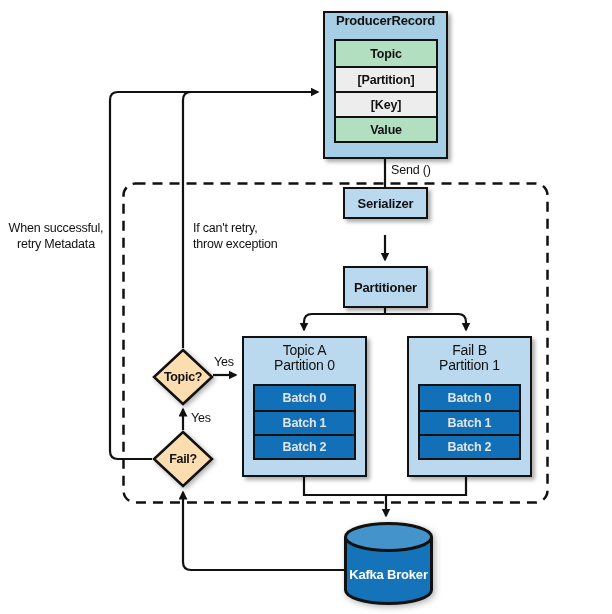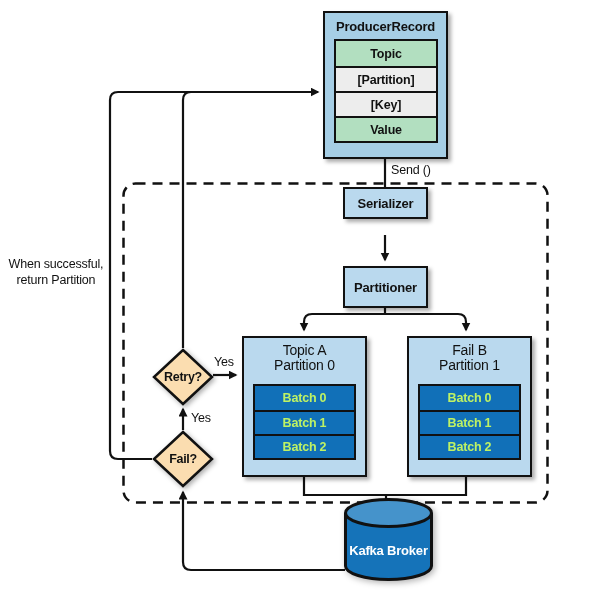--- a/index.html
+++ b/index.html
@@ -25,21 +25,21 @@
 
   .producer-box {
     position: absolute;
     left: 323px; top: 11px; width: 125px; height: 148px;
     background: #a6cee5;
     border: 2.5px solid #111;
     box-shadow: 2.5px 3px 4px rgba(0,0,0,.33);
   }
   .producer-title {
     display: block; text-align: center;
-    padding-top: 6px; font-size: 13px; font-weight: 700; letter-spacing: -0.2px;
+    font-size: 13px; font-weight: 700; letter-spacing: -0.2px;
   }
   .field-stack {
     position: absolute; left: 334px; top: 39px; width: 104px;
     border: 2px solid #111; background: #111;
   }
   .field-row {
     height: 25px; display: flex; align-items: center; justify-content: center;
     font-size: 12.5px; font-weight: 700; letter-spacing: -0.2px;
   }
   .field-row + .field-row { border-top: 2px solid #111; text-align: center; }
@@ -51,38 +51,38 @@
     background: #bad9ee; border: 2.5px solid #111;
     box-shadow: 2.5px 3px 4px rgba(0,0,0,.33);
     text-align: center;
   }
   .topic-title { padding-top: 5px; font-size: 14px; font-weight: 400; line-height: 15px; letter-spacing: -0.2px; }
   .batch-stack {
     position: absolute; top: 384px; width: 103px;
     border: 2px solid #111; background: #111;
   }
   .batch-row {
-    height: 24px; background: #1170b8; color: #bef264;
+    height: 24px; background: #1170b8; color: #e5e5e5;
     display: flex; align-items: center; justify-content: center;
     font-size: 12.5px; font-weight: 700; letter-spacing: -0.2px;
   }
   .batch-row + .batch-row { border-top: 2px solid #111; }
 
   .diamond { position: absolute; width: 62px; height: 58px; }
   .diamond svg { display: block; filter: drop-shadow(2px 2.5px 2.5px rgba(0,0,0,.33)); }
   .diamond .dlabel {
     position: absolute; left: 0; top: 0; width: 100%; height: 100%;
     display: flex; align-items: center; justify-content: center;
     font-size: 12.5px; font-weight: 700; letter-spacing: -0.3px;
   }
 
   .note { position: absolute; font-size: 12.5px; line-height: 16px; font-weight: 400; letter-spacing: -0.2px; }
   .flow-label { position: absolute; font-size: 12.5px; font-weight: 400; letter-spacing: -0.2px; }
 
-  .cylinder { position: absolute; left: 343px; top: 497px; width: 91px; height: 86px; }
+  .cylinder { position: absolute; left: 343px; top: 521px; width: 91px; height: 86px; }
   .cylinder svg { display: block; filter: drop-shadow(2px 2.5px 3px rgba(0,0,0,.3)); }
   .cyl-label {
     position: absolute; left: 0; top: 46px; width: 100%;
     text-align: center; color: #fff; font-size: 13px; font-weight: 700; letter-spacing: -0.2px;
   }
 </style>
 </head>
 <body>
 
 <div class="canvas">
@@ -154,36 +154,40 @@
   <div class="batch-stack" style="left:418px;">
     <div class="batch-row">Batch 0</div>
     <div class="batch-row">Batch 1</div>
     <div class="batch-row">Batch 2</div>
   </div>
 
   <div class="diamond" style="left:152px; top:348px;">
     <svg width="62" height="58" viewBox="0 0 62 58">
       <polygon points="31,2 60,29 31,56 2,29" fill="#fbddb0" stroke="#111" stroke-width="2.5"></polygon>
     </svg>
-    <span class="dlabel">Retry?</span>
+    <span class="dlabel">Topic?</span>
   </div>
 
   <div class="diamond" style="left:152px; top:430px;">
     <svg width="62" height="58" viewBox="0 0 62 58">
       <polygon points="31,2 60,29 31,56 2,29" fill="#fbddb0" stroke="#111" stroke-width="2.5"></polygon>
     </svg>
     <span class="dlabel">Fail?</span>
   </div>
 
   <span class="flow-label abs" style="left:214px; top:355px;">Yes</span>
   <span class="flow-label abs" style="left:191px; top:411px;">Yes</span>
 
-  <div class="note" style="left:4px; top:220px; width:104px; text-align:center;margin-top:36px;">
+  <div class="note" style="left:4px; top:220px; width:104px; text-align:center;">
     <div>When successful,</div>
-    <div>return Partition</div>
+    <div>retry Metadata</div>
+  </div>
+  <div class="note" style="left:193px; top:220px; width:120px; text-align:left;">
+    <div>If can't retry,</div>
+    <div>throw exception</div>
   </div>
 
   <div class="cylinder">
     <svg width="91" height="86" viewBox="0 0 91 86">
       <path d="M2.5,16 L2.5,69 A43,13.5 0 0 0 88.5,69 L88.5,16" fill="#1573b9" stroke="#111" stroke-width="3"></path>
       <ellipse cx="45.5" cy="16" rx="43" ry="13.5" fill="#4593cb" stroke="#111" stroke-width="3"></ellipse>
     </svg>
     <span class="cyl-label">Kafka Broker</span>
   </div>
 

